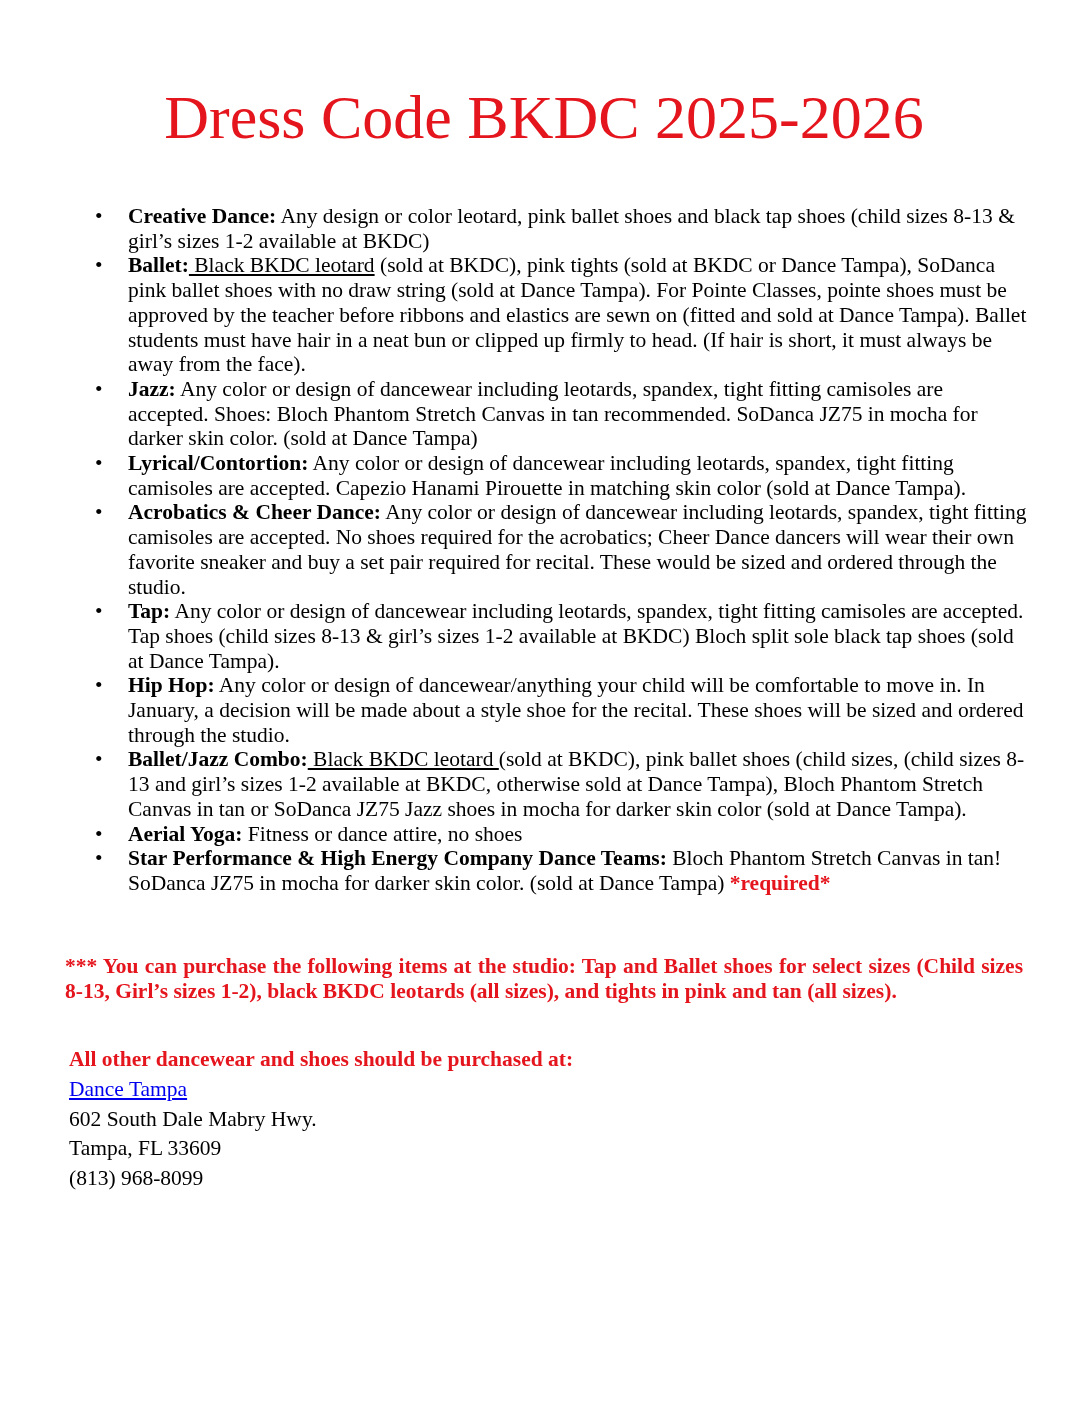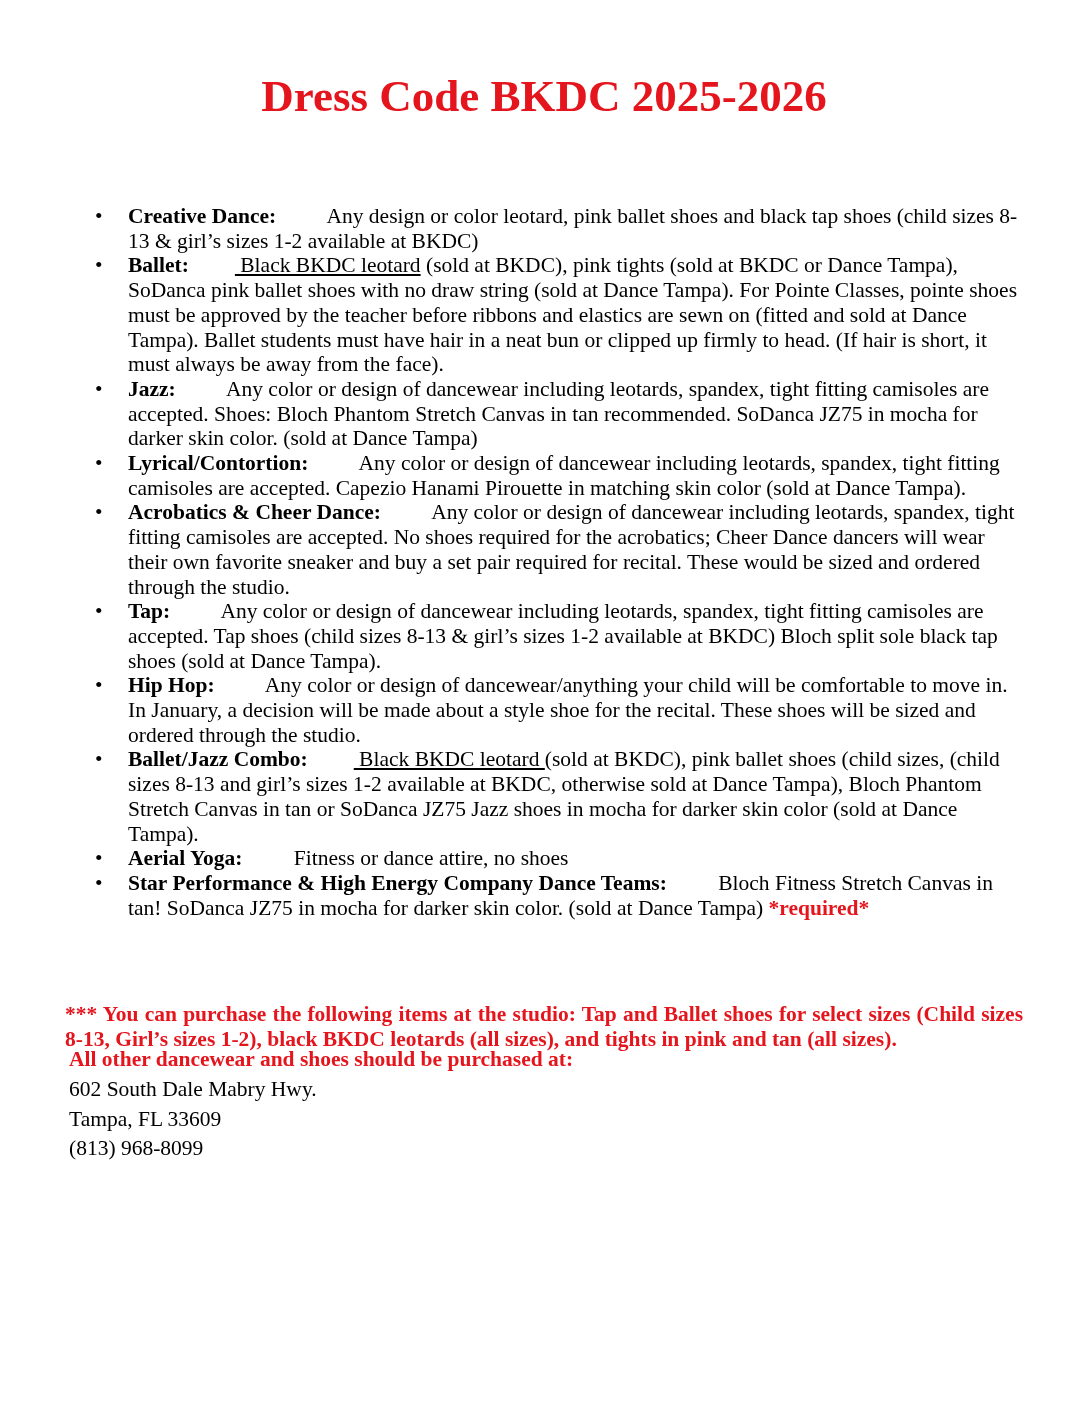--- a/index.html
+++ b/index.html
@@ -10,46 +10,46 @@
     background: #ffffff;
     color: #000000;
     font-family: "Liberation Serif", serif;
     font-size: 21.5px;
     line-height: 24.7px;
     overflow: hidden;
   }
   .title {
     position: absolute;
     top: 74px; left: 0; right: 0;
-    margin: 0;
+    margin: 12px;
     text-align: center;
-    font-size: 45px;
+    font-size: 62px;
     line-height: 1;
-    font-weight: bold;
+    font-weight: normal;
     color: var(--accent-red, #e5151d);
   }
   .rules {
     position: absolute;
     top: 204px; left: 128px;
     width: 900px;
     margin: 0; padding: 0;
     list-style: none;
   }
   .rules li { position: relative; margin: 0; padding: 0; }
   .dot {
     position: absolute;
     left: -33px; top: 0;
     color: #000;
   }
   .b { font-weight: bold; font-family: Liberation Serif, serif; }
-  .u { text-decoration: underline; margin-left: 46px; }
+  .u { text-decoration: underline; }
   .red { color: var(--accent-red, #e5151d); margin-top: 28px; }
   .note {
     position: absolute;
-    top: 1002px; left: 65px;
+    top: 954px; left: 65px;
     width: 958px;
     margin: 0;
     font-weight: bold;
     color: var(--accent-red, #e5151d);
     text-align: justify;
     line-height: 25px;
   }
   .footer {
     position: absolute;
     top: 1043px; left: 65px;
@@ -74,25 +74,26 @@
   <ul class="rules">
     <li><span class="dot">•</span><span class="b">Creative Dance:</span><span class="u"></span><span> Any design or color leotard, pink ballet shoes and black tap shoes (child sizes 8-13 &amp; girl’s sizes 1-2 available at BKDC)</span><span class="b red"></span></li>
     <li><span class="dot">•</span><span class="b">Ballet:</span><span class="u"> Black BKDC leotard</span><span> (sold at BKDC), pink tights (sold at BKDC or Dance Tampa), SoDanca pink ballet shoes with no draw string (sold at Dance Tampa). For Pointe Classes, pointe shoes must be approved by the teacher before ribbons and elastics are sewn on (fitted and sold at Dance Tampa). Ballet students must have hair in a neat bun or clipped up firmly to head. (If hair is short, it must always be away from the face).</span><span class="b red"></span></li>
     <li><span class="dot">•</span><span class="b">Jazz:</span><span class="u"></span><span> Any color or design of dancewear including leotards, spandex, tight fitting camisoles are accepted. Shoes: Bloch Phantom Stretch Canvas in tan recommended. SoDanca JZ75 in mocha for darker skin color. (sold at Dance Tampa)</span><span class="b red"></span></li>
     <li><span class="dot">•</span><span class="b">Lyrical/Contortion:</span><span class="u"></span><span> Any color or design of dancewear including leotards, spandex, tight fitting camisoles are accepted. Capezio Hanami Pirouette in matching skin color (sold at Dance Tampa).</span><span class="b red"></span></li>
     <li><span class="dot">•</span><span class="b">Acrobatics &amp; Cheer Dance:</span><span class="u"></span><span> Any color or design of dancewear including leotards, spandex, tight fitting camisoles are accepted. No shoes required for the acrobatics; Cheer Dance dancers will wear their own favorite sneaker and buy a set pair required for recital. These would be sized and ordered through the studio.</span><span class="b red"></span></li>
     <li><span class="dot">•</span><span class="b">Tap:</span><span class="u"></span><span> Any color or design of dancewear including leotards, spandex, tight fitting camisoles are accepted. Tap shoes (child sizes 8-13 &amp; girl’s sizes 1-2 available at BKDC) Bloch split sole black tap shoes (sold at Dance Tampa).</span><span class="b red"></span></li>
     <li><span class="dot">•</span><span class="b">Hip Hop:</span><span class="u"></span><span> Any color or design of dancewear/anything your child will be comfortable to move in. In January, a decision will be made about a style shoe for the recital. These shoes will be sized and ordered through the studio.</span><span class="b red"></span></li>
     <li><span class="dot">•</span><span class="b">Ballet/Jazz Combo:</span><span class="u"> Black BKDC leotard </span><span>(sold at BKDC), pink ballet shoes (child sizes, (child sizes 8-13 and girl’s sizes 1-2 available at BKDC, otherwise sold at Dance Tampa), Bloch Phantom Stretch Canvas in tan or SoDanca JZ75 Jazz shoes in mocha for darker skin color (sold at Dance Tampa).</span><span class="b red"></span></li>
     <li><span class="dot">•</span><span class="b">Aerial Yoga:</span><span class="u"></span><span> Fitness or dance attire, no shoes</span><span class="b red"></span></li>
-    <li><span class="dot">•</span><span class="b">Star Performance &amp; High Energy Company Dance Teams:</span><span class="u"></span><span> Bloch Fitness Stretch Canvas in tan! SoDanca JZ75 in mocha for darker skin color. (sold at Dance Tampa) </span><span class="b red">*required*</span></li>
+    <li><span class="dot">•</span><span class="b">Star Performance &amp; High Energy Company Dance Teams:</span><span class="u"></span><span> Bloch Phantom Stretch Canvas in tan! SoDanca JZ75 in mocha for darker skin color. (sold at Dance Tampa) </span><span class="b red">*required*</span></li>
   </ul>
 
   <p class="note">*** You can purchase the following items at the studio: Tap and Ballet shoes for select sizes (Child sizes 8-13, Girl’s sizes 1-2), black BKDC leotards (all sizes), and tights in pink and tan (all sizes).</p>
 
   <div class="footer">
     <p class="b red">All other dancewear and shoes should be purchased at:</p>
+    <p><a class="link" href="#">Dance Tampa</a></p>
     <p>602 South Dale Mabry Hwy.</p>
     <p>Tampa, FL 33609</p>
     <p>(813) 968-8099</p>
   </div>
 
 </div>
 
 </body></html>

